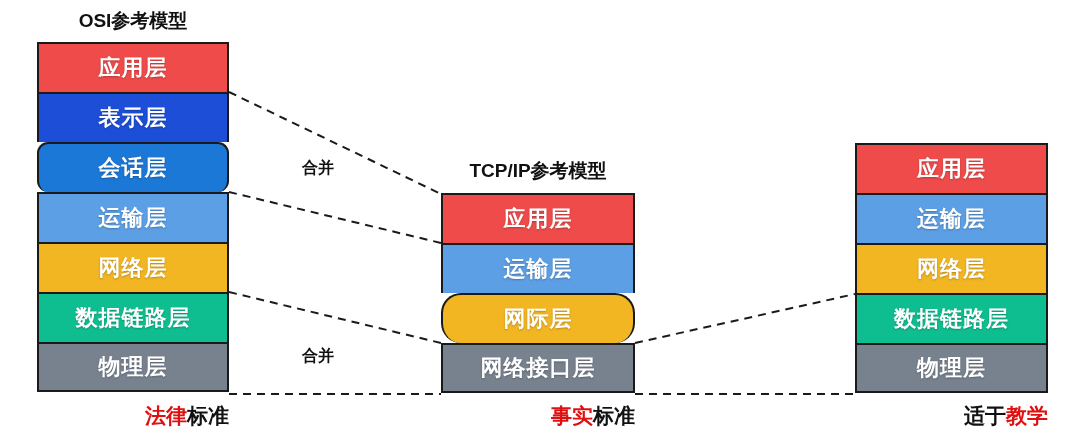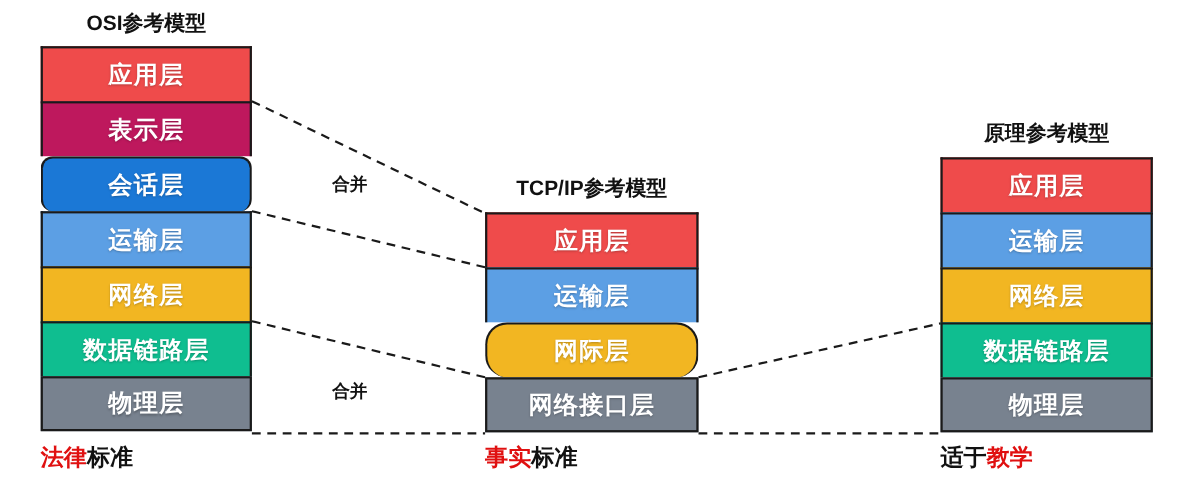--- a/index.html
+++ b/index.html
@@ -48,21 +48,21 @@
     color: #ffffff;
     letter-spacing: 1px;
     text-shadow: 0 1px 2px rgba(0,0,0,0.25);
     white-space: nowrap;
   }
   .layer:last-child {
     border-bottom: 2px solid #1a1a1a;
   }
   .caption {
     position: absolute;
-    text-align: left;
+    text-align: right;
     font-size: 21px;
     font-weight: bold;
     white-space: nowrap;
   }
   .connector-label {
     position: absolute;
     font-size: 16px;
     font-weight: bold;
     color: #111111;
     white-space: nowrap;
@@ -78,21 +78,21 @@
     <line x1="229" y1="192" x2="441" y2="243" stroke="#1a1a1a" stroke-width="2" stroke-dasharray="8 6"></line>
     <line x1="229" y1="292" x2="441" y2="343" stroke="#1a1a1a" stroke-width="2" stroke-dasharray="8 6"></line>
     <line x1="229" y1="394" x2="441" y2="394" stroke="#1a1a1a" stroke-width="2" stroke-dasharray="8 6"></line>
     <line x1="635" y1="343" x2="855" y2="294" stroke="#1a1a1a" stroke-width="2" stroke-dasharray="8 6"></line>
     <line x1="635" y1="394" x2="855" y2="394" stroke="#1a1a1a" stroke-width="2" stroke-dasharray="8 6"></line>
   </svg>
 
   <div class="stack-title" style="left:37px; top:8px; width:192px;">OSI参考模型</div>
   <div class="stack" style="left:37px; top:42px; width:192px;">
     <div class="layer" style="background-color: rgb(239, 75, 75);">应用层</div>
-    <div class="layer" style="background-color: #be185d;">表示层</div>
+    <div class="layer" style="background-color: #1d4ed8;">表示层</div>
     <div class="layer" style="background-color: rgb(27, 120, 214); border-radius: 11px;">会话层</div>
     <div class="layer" style="background-color: rgb(92, 159, 228);">运输层</div>
     <div class="layer" style="background-color: rgb(242, 182, 34);">网络层</div>
     <div class="layer" style="background-color: rgb(15, 190, 144);">数据链路层</div>
     <div class="layer" style="background-color: rgb(120, 130, 143);">物理层</div>
   </div>
   <div class="caption" style="left:37px; top:402px; width:192px;">
     <span style="color: rgb(224, 16, 16);">法律</span><span style="color: rgb(17, 17, 17);">标准</span>
   </div>
 
@@ -100,21 +100,20 @@
   <div class="stack" style="left:441px; top:193px; width:194px;">
     <div class="layer" style="background-color: rgb(239, 75, 75);">应用层</div>
     <div class="layer" style="background-color: rgb(92, 159, 228);">运输层</div>
     <div class="layer" style="background-color: rgb(242, 182, 34); border-radius: 20px;">网际层</div>
     <div class="layer" style="background-color: rgb(120, 130, 143);">网络接口层</div>
   </div>
   <div class="caption" style="left:441px; top:402px; width:194px;">
     <span style="color: rgb(224, 16, 16);">事实</span><span style="color: rgb(17, 17, 17);">标准</span>
   </div>
 
-  <div class="stack-title" style="left:855px; top:108px; width:193px;">原理参考模型</div>
   <div class="stack" style="left:855px; top:143px; width:193px;">
     <div class="layer" style="background-color: rgb(239, 75, 75);">应用层</div>
     <div class="layer" style="background-color: rgb(92, 159, 228);">运输层</div>
     <div class="layer" style="background-color: rgb(242, 182, 34);">网络层</div>
     <div class="layer" style="background-color: rgb(15, 190, 144);">数据链路层</div>
     <div class="layer" style="background-color: rgb(120, 130, 143);">物理层</div>
   </div>
   <div class="caption" style="left:855px; top:402px; width:193px;">
     <span style="color: rgb(17, 17, 17);">适于</span><span style="color: rgb(224, 16, 16);">教学</span>
   </div>

